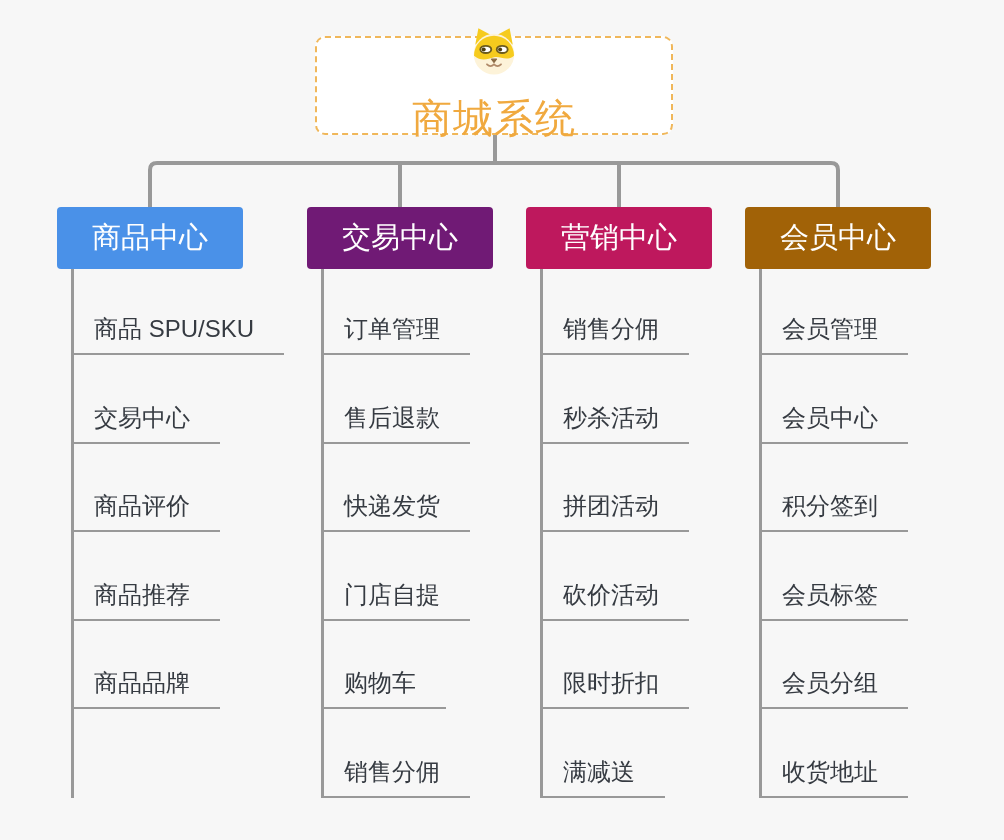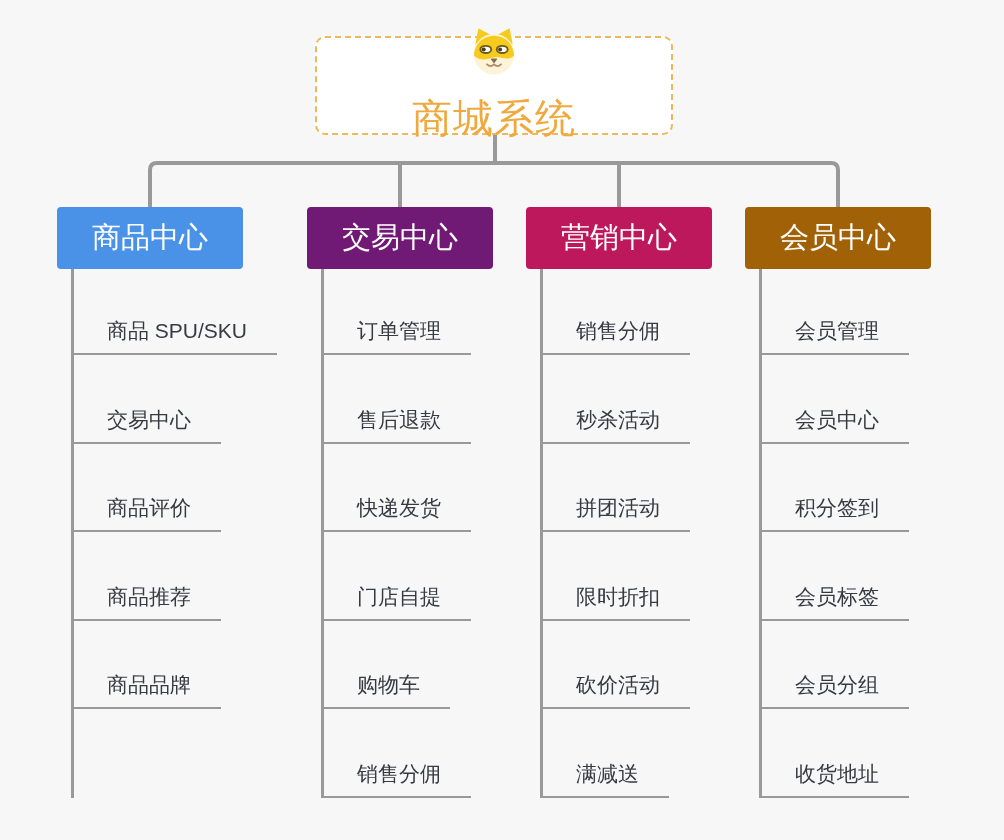--- a/index.html
+++ b/index.html
@@ -25,22 +25,22 @@
   .b0{left:57px;} .b1{left:307px;} .b2{left:526px;} .b3{left:745px;}
 
   .trunk{position:absolute;top:269px;width:3px;height:529px;background:#999999;}
   .t0{left:71px;} .t1{left:321px;} .t2{left:540px;} .t3{left:759px;}
 
   .col{position:absolute;top:266.4px;}
   .c0{left:71px;} .c1{left:321px;} .c2{left:540px;} .c3{left:759px;}
   .slot{height:88.6px;display:flex;align-items:flex-end;}
   .leaf{
     display:inline-block;white-space:nowrap;
-    font-size:21px;color:#363B42;
-    padding:0 30px 8px 36px;
+    font-size:24px;color:#363B42;
+    padding:0 30px 8px 23px;
     border-bottom:2px solid #999999;
   }
 </style>
 </head>
 <body>
 
 <div class="canvas" style="background: rgb(247, 247, 247);">
 
   <svg class="connectors" viewBox="0 0 1004 840">
     <path d="M495 135 V163 M150 207 V170 Q150 163 157 163 H831 Q838 163 838 170 V207 M400 163 V207 M619 163 V207" fill="none" stroke="#999999" stroke-width="4" style="stroke: rgb(153, 153, 153);"></path>
@@ -117,24 +117,24 @@
     <div class="slot">
         <span class="leaf">销售分佣</span>
       </div>
     <div class="slot">
         <span class="leaf">秒杀活动</span>
       </div>
     <div class="slot">
         <span class="leaf">拼团活动</span>
       </div>
     <div class="slot">
-        <span class="leaf">限时折扣</span>
+        <span class="leaf">砍价活动</span>
       </div>
     <div class="slot">
-        <span class="leaf">砍价活动</span>
+        <span class="leaf">限时折扣</span>
       </div>
     <div class="slot">
         <span class="leaf">满减送</span>
       </div>
   </div>
 
   <div class="col c3">
     <div class="slot">
         <span class="leaf">会员管理</span>
       </div>

